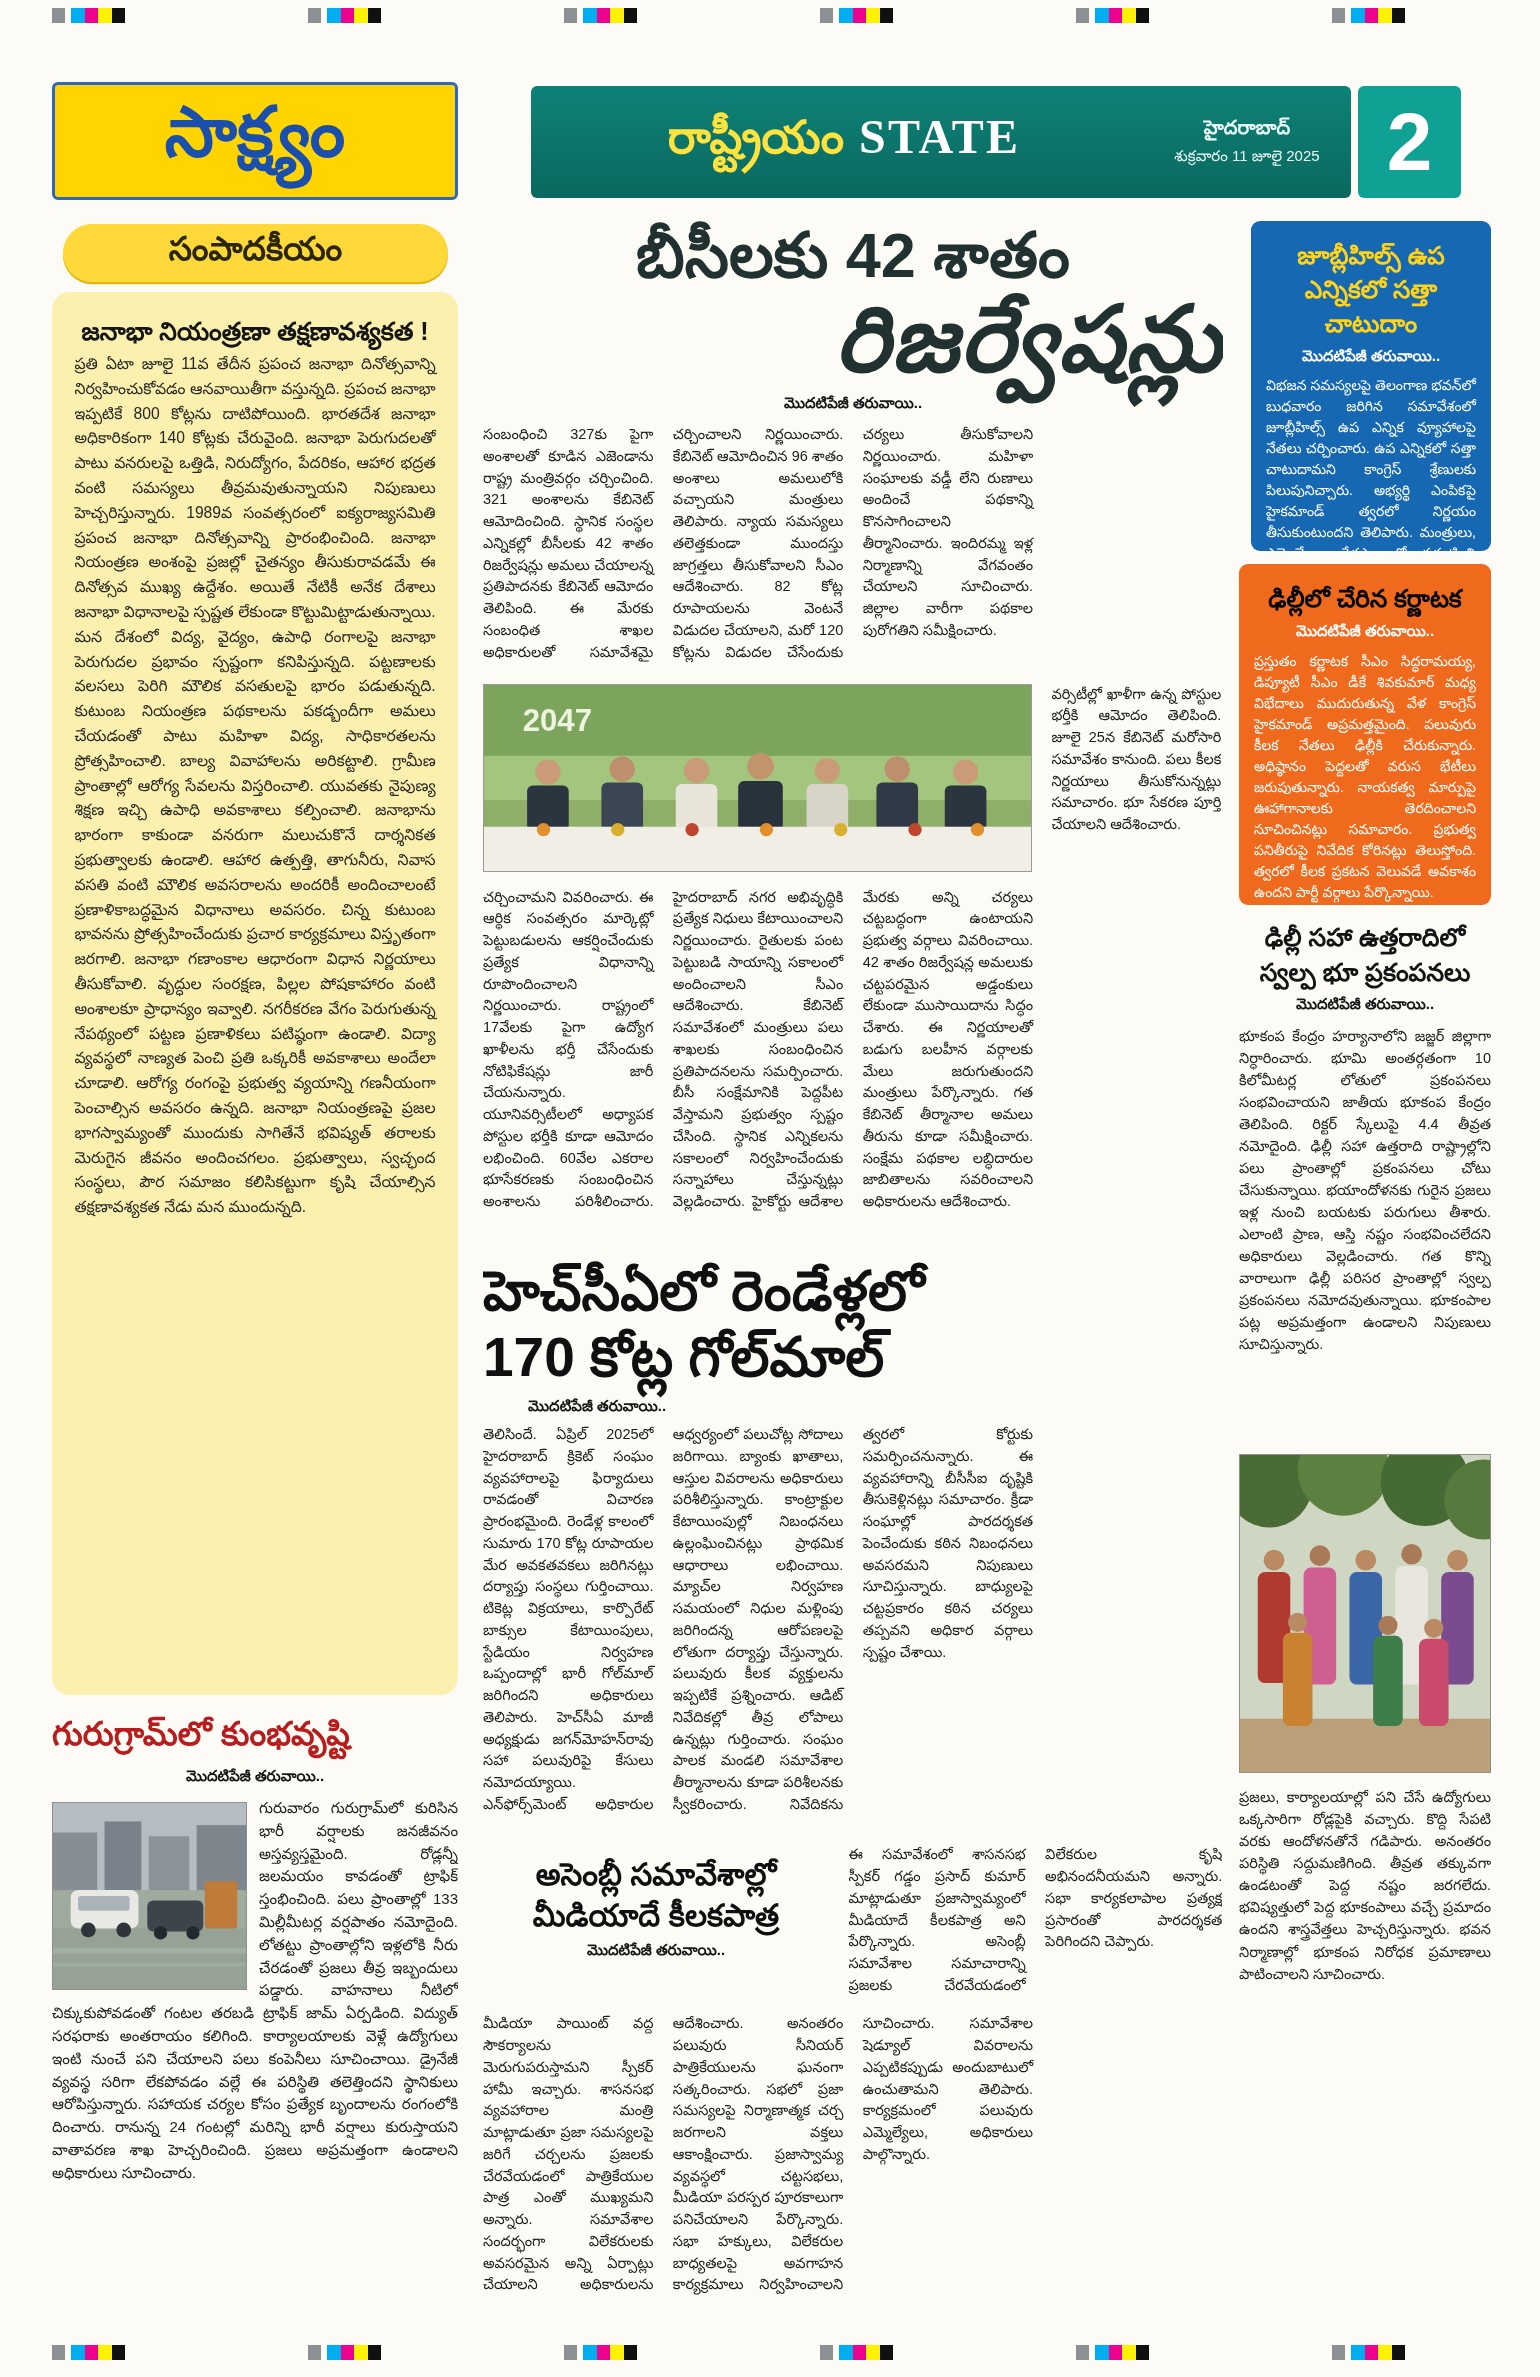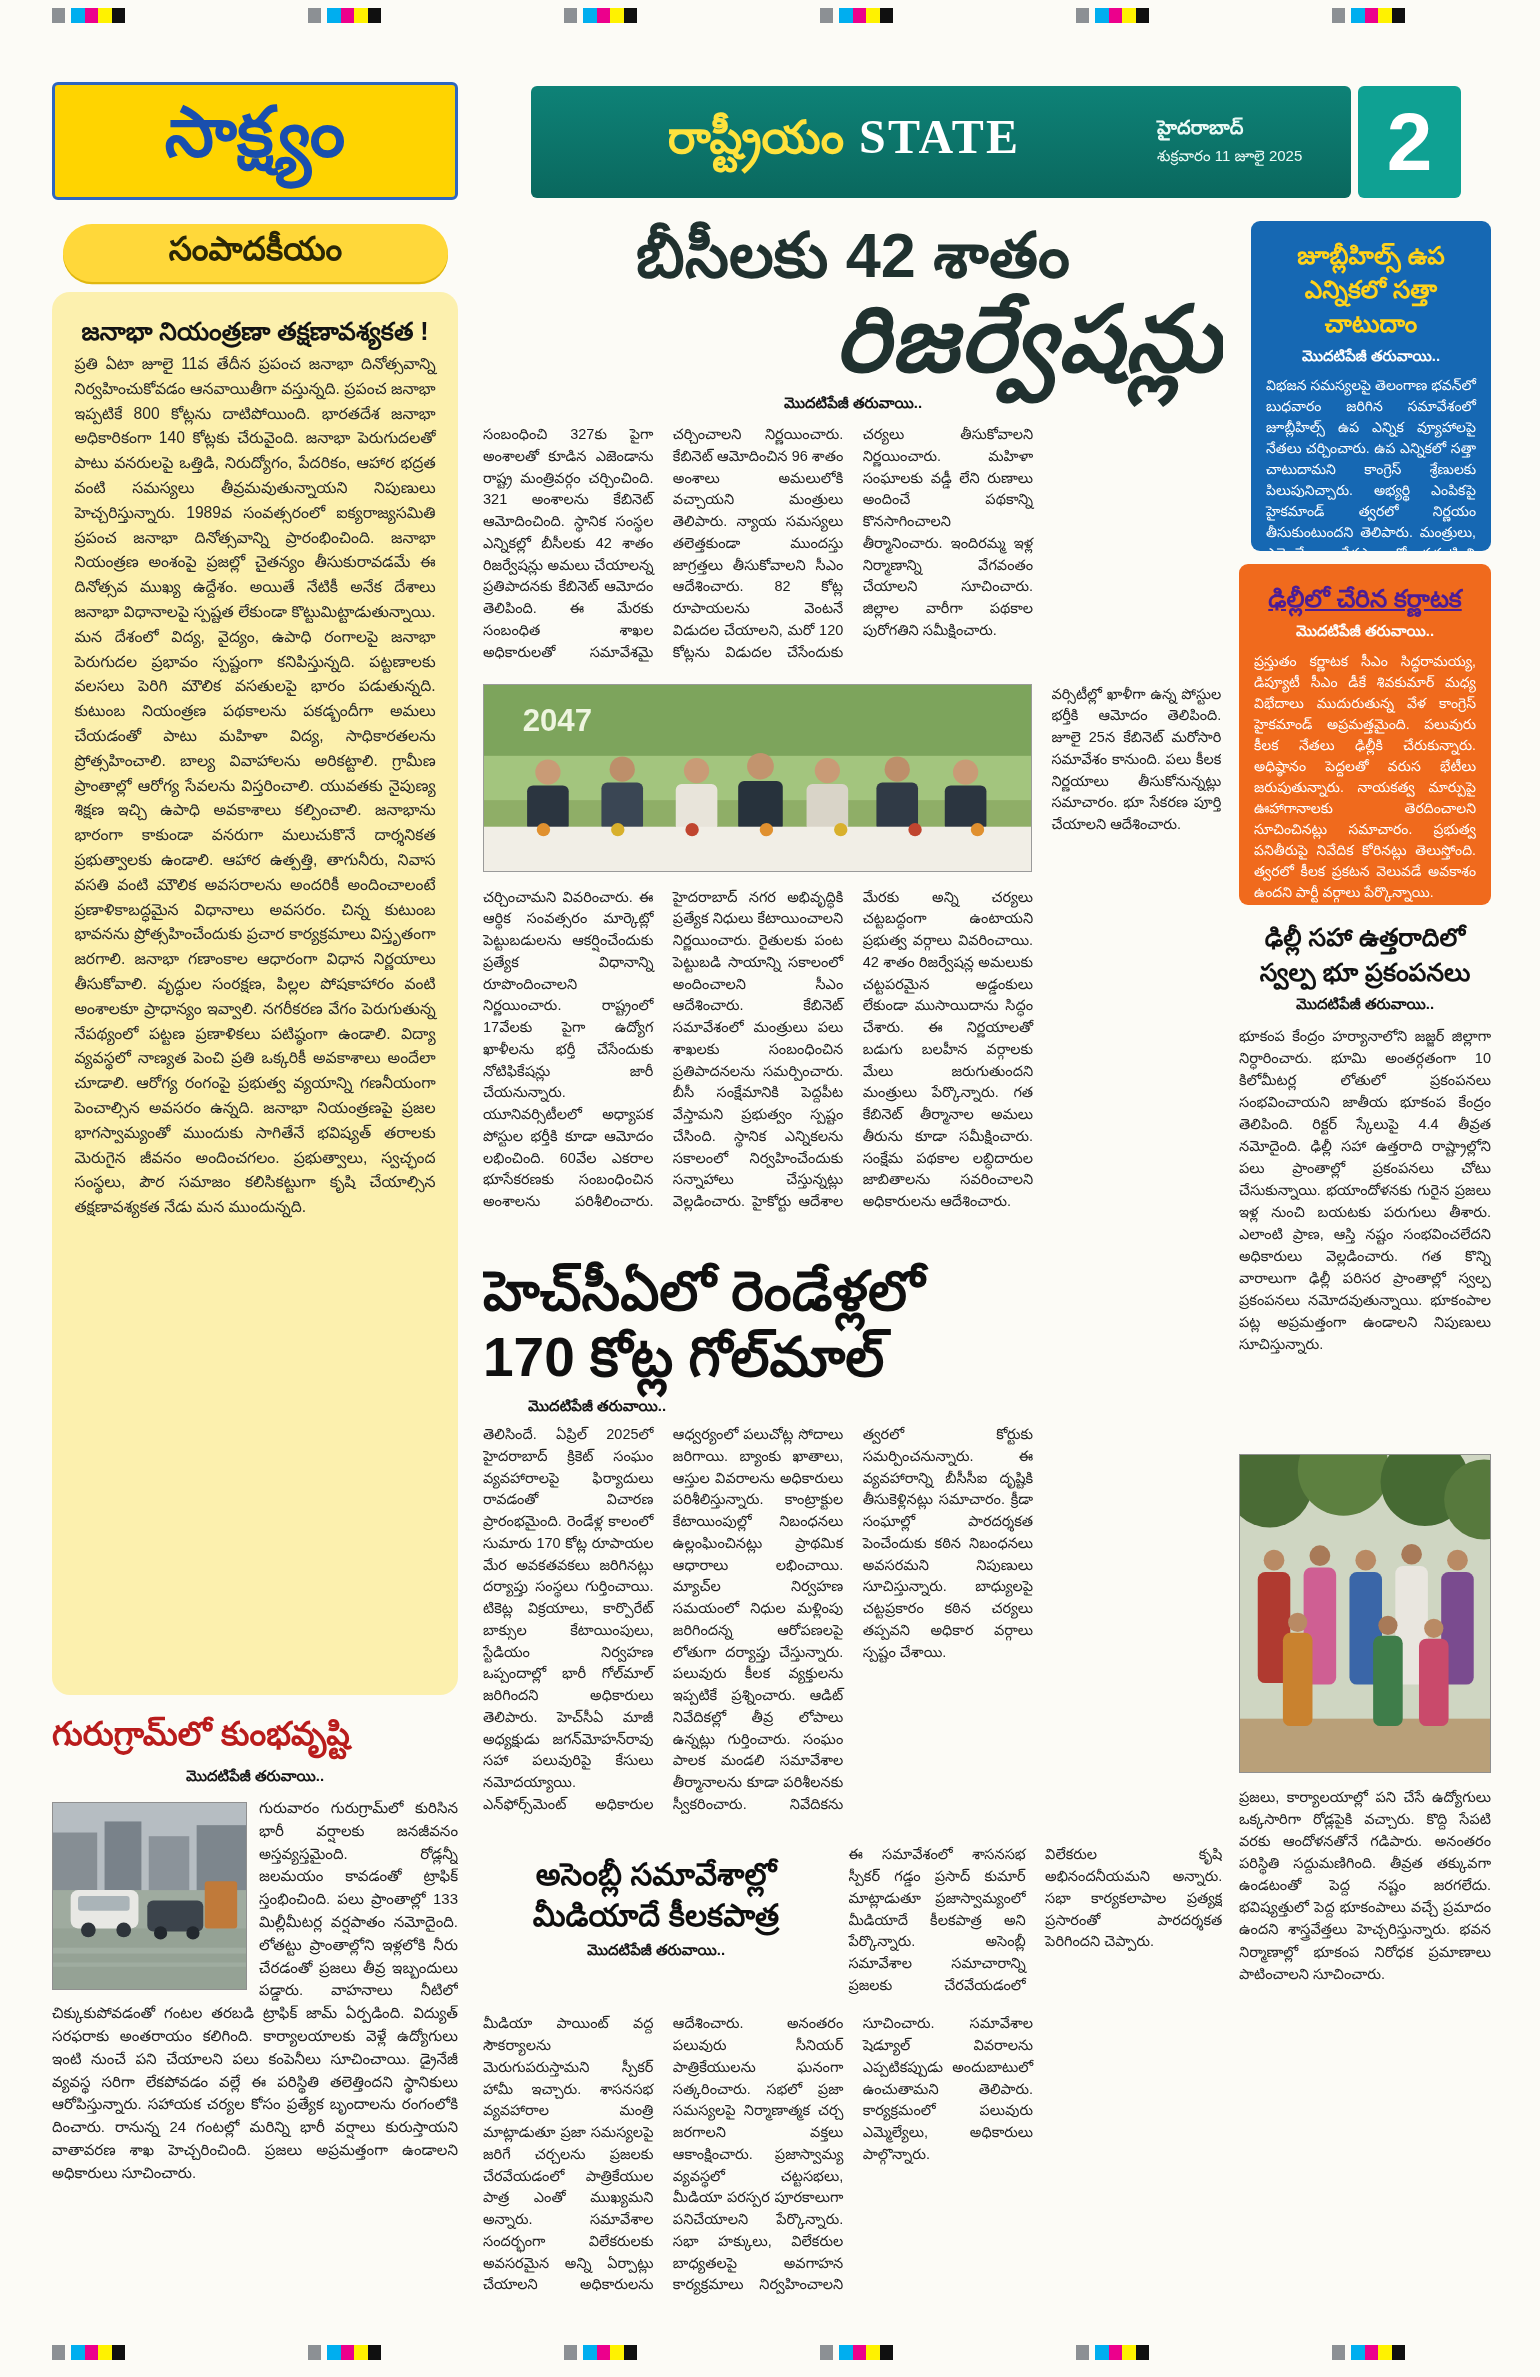--- a/index.html
+++ b/index.html
@@ -12,21 +12,21 @@
     background:repeating-linear-gradient(90deg,#8c9094 0 13.4px,transparent 13.4px 19.4px,#00aeef 19.4px 33px,#ec008c 33px 46px,#fff200 46px 60px,#101010 60px 73px,transparent 73px 256px);}
   .regrow.top{top:7.5px;} .regrow.bottom{top:2345px;}
 
   
   .masthead{position:absolute;left:52px;top:82px;width:406px;height:118px;background:#ffd400;border:3.7px solid #2e66c0;border-radius:6px;display:flex;align-items:center;justify-content:center;}
   .masthead span{font-size:70px;font-weight:800;color:#1a4fae;}
   .banner{position:absolute;left:531px;top:86px;width:820px;height:112px;background:linear-gradient(180deg,#0e8277,#0a685e);border-radius:6px;display:flex;align-items:center;}
   .banner-title{flex:1;display:flex;align-items:baseline;justify-content:center;gap:15px;}
   .sec-te{font-size:46px;font-weight:800;color:#ffe23d;}
   .sec-en{font-size:48px;font-weight:700;color:#ffffff;font-family:"Liberation Serif","DejaVu Serif",serif;letter-spacing:2.2px;}
-  .dateline{width:194px;text-align:left;padding-right:14px;color:#eafaf6;}
+  .dateline{width:194px;text-align:center;padding-right:14px;color:#eafaf6;}
   .dateline .city{font-size:19.4px;font-weight:700;}
   .dateline .date{font-size:15px;margin-top:4.5px;}
   .pagenum{position:absolute;left:1358px;top:86px;width:103px;height:112px;background:#0fa193;color:#fff;font-size:82px;font-weight:800;display:flex;align-items:center;justify-content:center;border-radius:6px;}
 
   
   .ed-pill{position:absolute;left:63px;top:224px;width:385px;height:58px;background:#ffd83a;border-radius:31px;display:flex;align-items:center;justify-content:center;box-shadow:0 2.2px 0 #e0b70e;}
   .ed-pill span{font-size:33px;font-weight:800;color:#2b2706;}
   .ed-box{position:absolute;left:52px;top:292px;width:406px;height:1403px;background:#fcf0ae;border-radius:18px;padding:25px 22.4px;overflow:hidden;}
   .ed-box h2{font-size:25px;text-align:center;color:#141414;font-weight:800;}
   .ed-body{font-size:15.7px;line-height:1.58;text-align:justify;color:#262626;}
@@ -56,21 +56,21 @@
   .asm-top-text{width:374px;height:160px;column-count:2;}
   .asm-bottom{column-count:4;height:297px;margin-top:9px;}
 
   
   .right-col{position:absolute;left:1239px;top:221px;width:252px;height:2099px;overflow:hidden;}
   .box{border-radius:9px;padding:18px 15px;color:#fff;overflow:hidden;}
   .bluebox{background:#1668b3;height:330px;margin-bottom:13.4px;margin-left:12px;}
   .box h3{font-size:24.6px;font-weight:800;text-align:center;line-height:1.38;}
   .bluebox h3{color:#ffd21c;}
   .orangebox{background:#f06a1d;height:341px;margin-bottom:15px;}
-  .orangebox h3{color:#4c1d95;text-decoration:underline;}
+  .orangebox h3{color:#000000;}
   .box .byline{color:#fdfdfd;margin:6px 0 7.5px;}
   .box-body{font-size:14px;line-height:1.5;text-align:justify;}
   .quake{color:#111;overflow:hidden;}
   .quake h3{font-size:25px;font-weight:800;text-align:center;line-height:1.4;color:#131313;}
   .quake-body{font-size:14.5px;line-height:1.52;text-align:justify;color:#202020;height:417px;overflow:hidden;}
   .crowd-fig{width:252px;height:319px;border:0.7px solid #8f8f8f;margin-top:12px;background:#cfd6c2;}
   .below-photo{font-size:14.5px;line-height:1.52;text-align:justify;margin-top:10.4px;height:261px;overflow:hidden;color:#202020;}
 </style>
 </head>
 <body>

